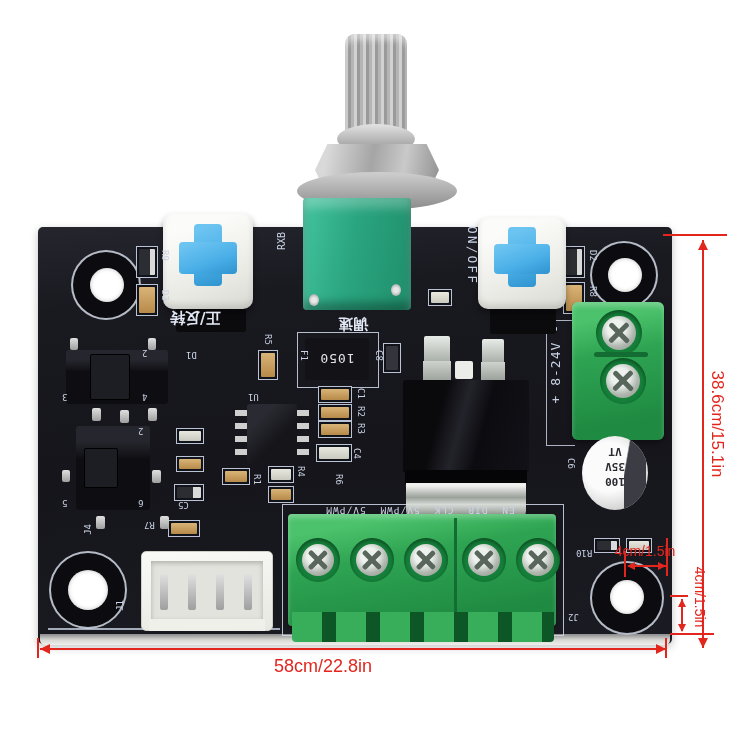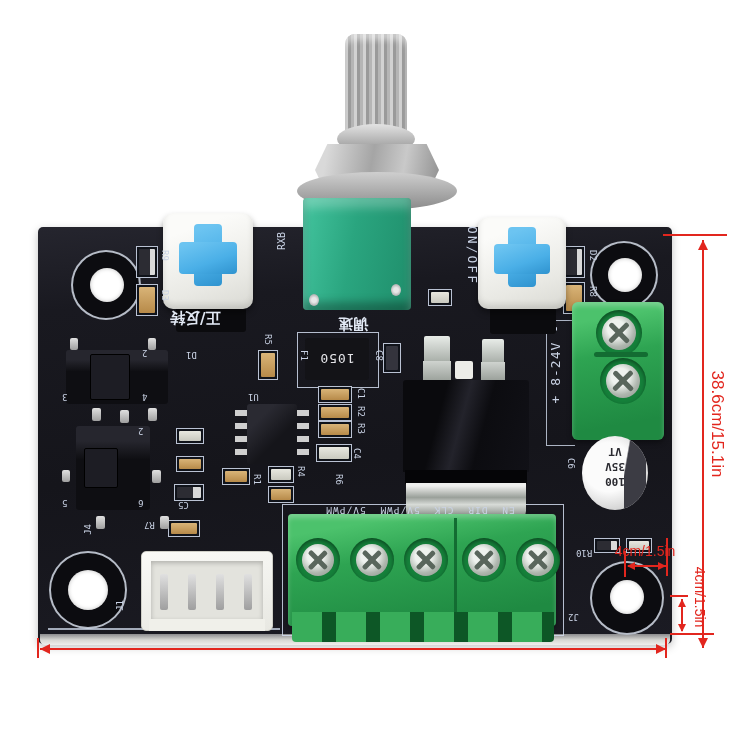--- a/index.html
+++ b/index.html
@@ -344,20 +344,21 @@
   <div class="abs dim" style="left:702px;top:240px;width:2px;height:408px;"></div>
   <div class="ah up" style="left:698px;top:240px;"></div>
   <div class="ah down" style="left:698px;top:638px;"></div>
   <div class="abs dim-label rot90c" style="left:717px;top:424px;font-size:17px;">38.6cm/15.1in</div>
 
   <div class="abs dim" style="left:37px;top:638px;width:2px;height:20px;"></div>
   <div class="abs dim" style="left:665px;top:638px;width:2px;height:20px;"></div>
   <div class="abs dim" style="left:40px;top:648px;width:626px;height:2px;"></div>
   <div class="ah left" style="left:40px;top:644px;"></div>
   <div class="ah right" style="left:656px;top:644px;"></div>
+  <div class="abs dim-label" style="left:237px;top:656px;width:172px;text-align:center;font-size:18px;">58cm/22.8in</div>
 
   <div class="abs dim-label" style="left:599px;top:543px;width:92px;text-align:center;font-size:14px;">4cm/1.5in</div>
   <div class="abs dim" style="left:624px;top:551px;width:2px;height:26px;"></div>
   <div class="abs dim" style="left:628px;top:565px;width:38px;height:2px;"></div>
   <div class="ah sm left" style="left:627px;top:562px;"></div>
   <div class="ah sm right" style="left:658px;top:562px;"></div>
   <div class="abs dim" style="left:666px;top:538px;width:2px;height:38px;"></div>
 
   <div class="abs dim" style="left:670px;top:595px;width:18px;height:2px;"></div>
   <div class="abs dim" style="left:681px;top:599px;width:2px;height:32px;"></div>

